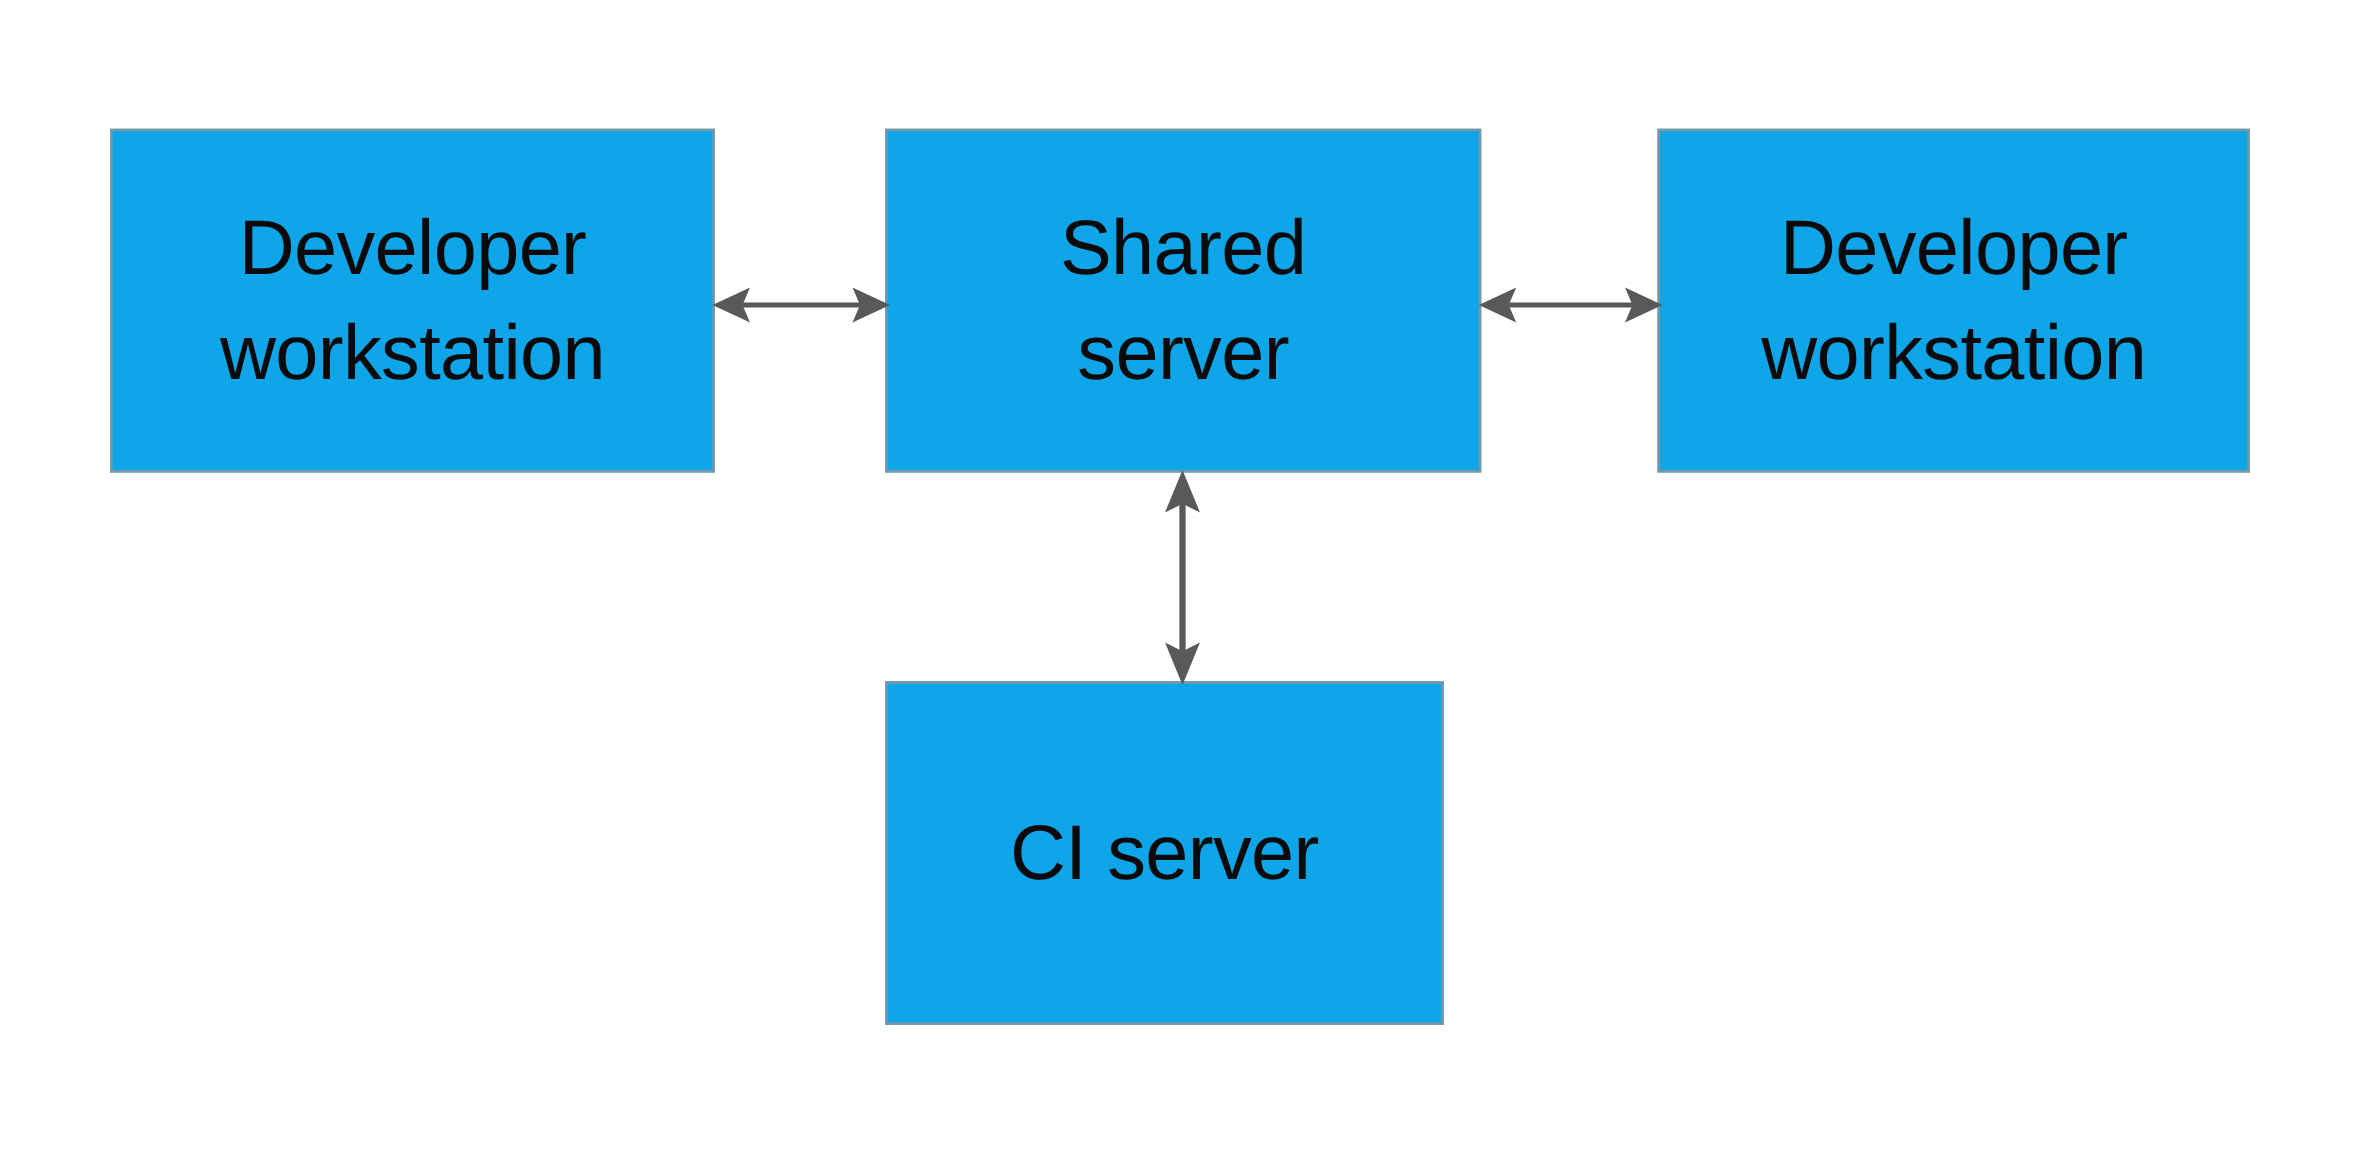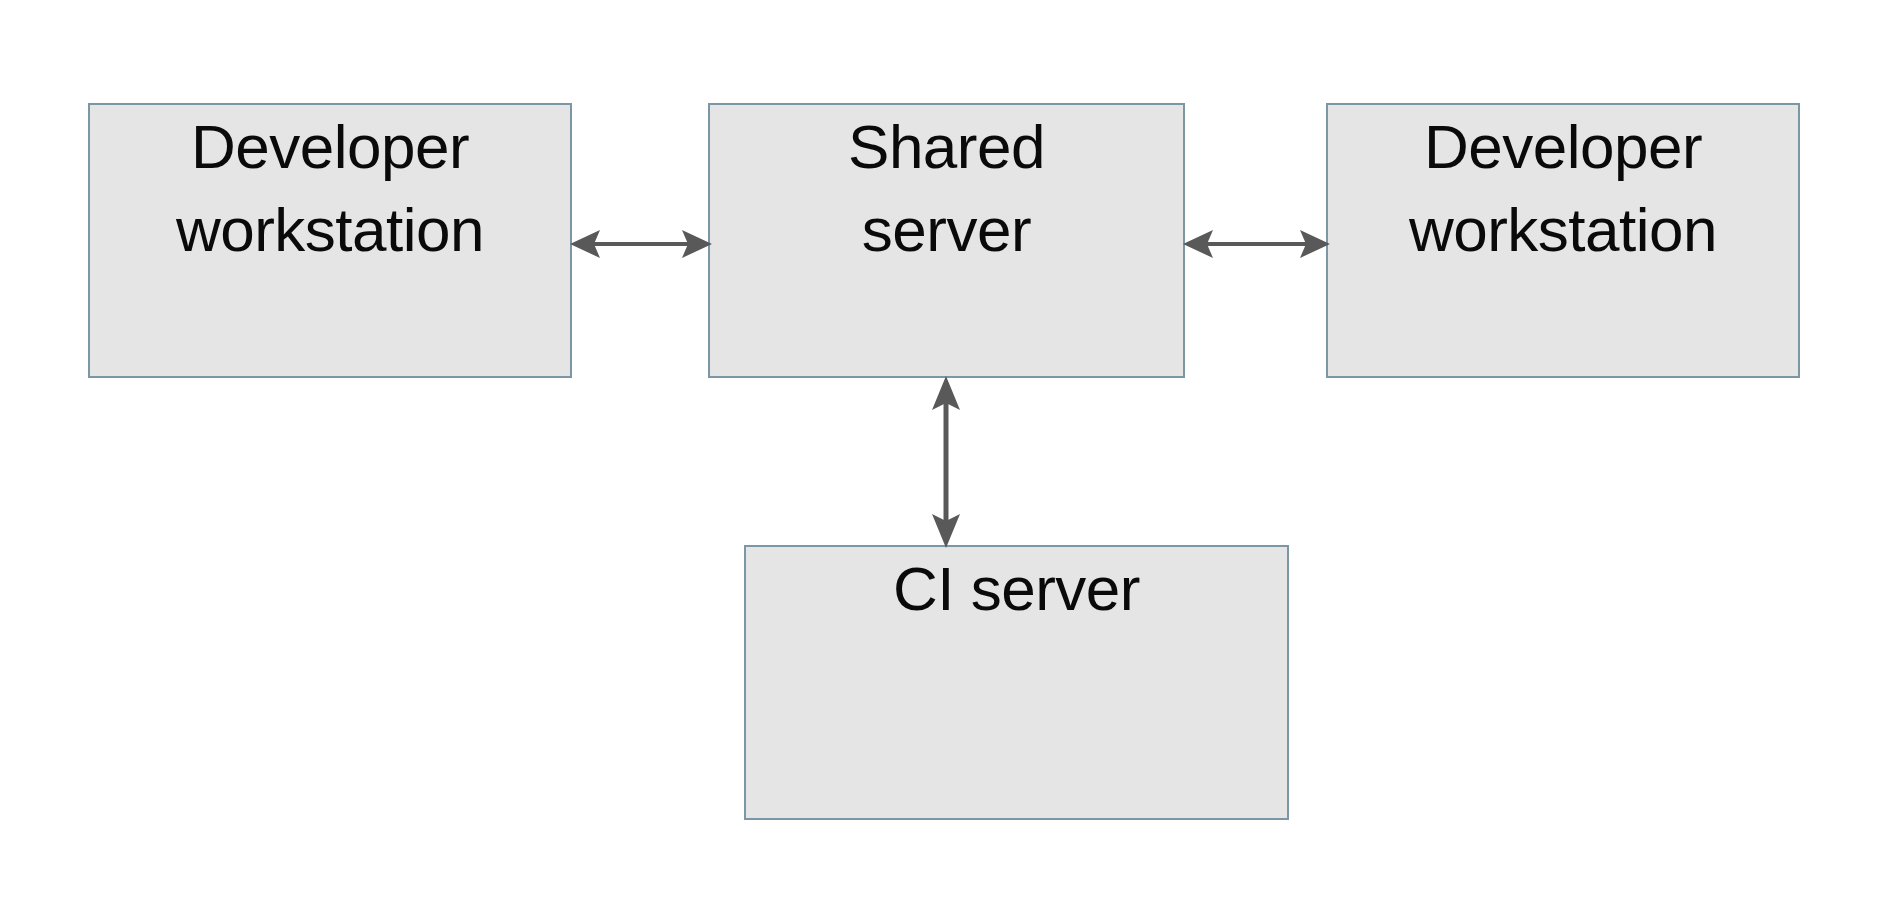--- a/index.html
+++ b/index.html
@@ -14,24 +14,24 @@
   #canvas {
     position: relative;
     width: 1900px;
     height: 922px;
     background: #ffffff;
     overflow: hidden;
   }
   .node {
     position: absolute;
     box-sizing: border-box;
-    background: #e5e5e5;
+    background: #0ea5e9;
     border: 2px solid #7b97a5;
     display: flex;
-    align-items: flex-start;
+    align-items: center;
     justify-content: center;
     text-align: center;
   }
   .node-label {
     font-family: "Liberation Sans", sans-serif;
     font-size: 62px;
     line-height: 1.34;
     font-weight: 400;
     color: #0a0a0a;
     letter-spacing: -0.5px;
@@ -43,21 +43,21 @@
     pointer-events: none;
   }
   .edge svg {
     display: block;
     overflow: visible;
   }
   
   #node-dev-left      { left: 88px;   top: 103px; width: 484px; height: 275px; }
   #node-shared-cache  { left: 708px;  top: 103px; width: 477px; height: 275px; }
   #node-dev-right     { left: 1326px; top: 103px; width: 474px; height: 275px; }
-  #node-ci-server     { left: 744px;  top: 545px; width: 545px; height: 275px; }
+  #node-ci-server     { left: 708px;  top: 545px; width: 447px; height: 275px; }
   
   #edge-left-horizontal  { left: 570px;  top: 221px; width: 142px; height: 46px; }
   #edge-right-horizontal { left: 1183px; top: 221px; width: 147px; height: 46px; }
   #edge-vertical         { left: 923px;  top: 376px; width: 46px;  height: 172px; }
 </style>
 </head>
 <body>
 
 <div id="canvas">
 

